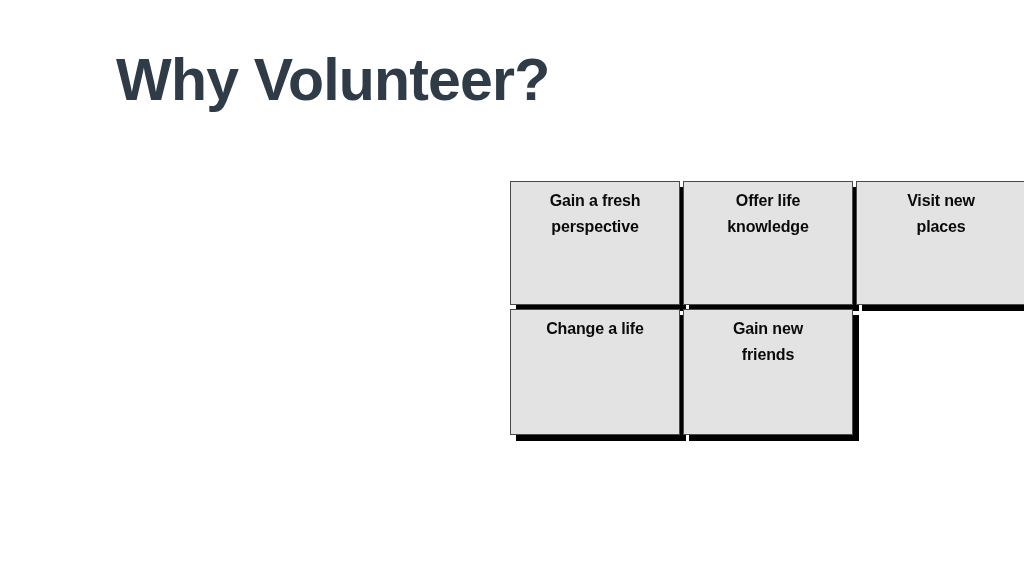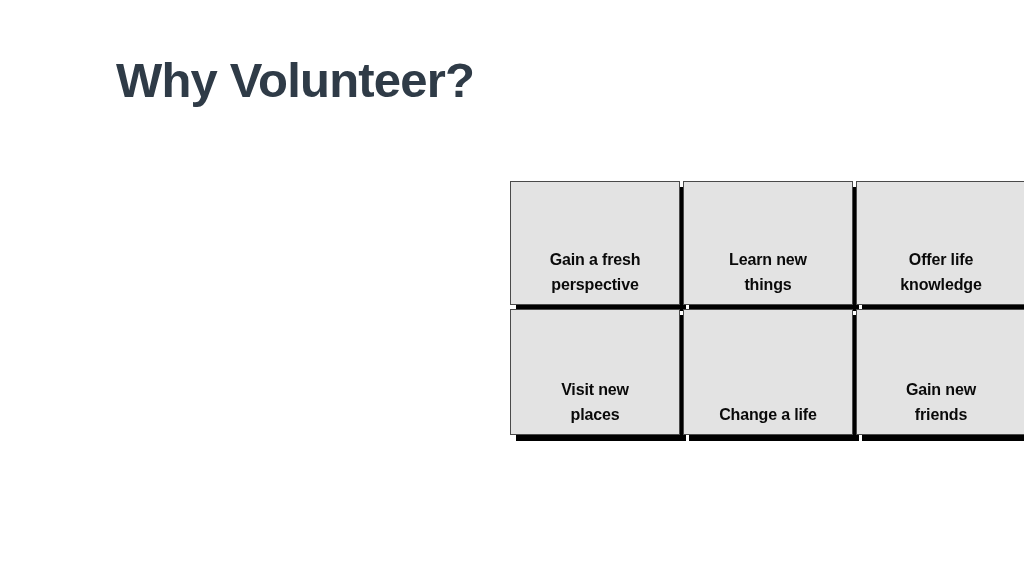--- a/index.html
+++ b/index.html
@@ -24,21 +24,21 @@
   }
 
   
   #slide-title {
     position: absolute;
     left: 116px;
     top: 52px;
     margin: 0;
     font-family: "Liberation Sans", sans-serif;
     font-weight: bold;
-    font-size: 49px;
+    font-size: 59px;
     line-height: 56px;
     letter-spacing: -0.8px;
     color: #2f3b47;
     white-space: nowrap;
   }
 
   
   #benefit-grid {
     position: absolute;
     left: 510px;
@@ -51,21 +51,21 @@
     row-gap: 4px;
   }
 
   .benefit-box {
     position: relative;
     box-sizing: border-box;
     background: #e3e3e3;
     border: 1px solid #4a4a4a;
     box-shadow: 6px 6px 0 0 #000000;
     display: flex;
-    align-items: flex-end;
+    align-items: flex-start;
     justify-content: center;
     padding: 6px 8px;
   }
 
   .benefit-label {
     font-family: "Liberation Sans", sans-serif;
     font-weight: bold;
     font-size: 16px;
     line-height: 1.6;
     color: #0a0a0a;
@@ -81,24 +81,20 @@
 
   <h1 id="slide-title">Why Volunteer?</h1>
 
   <div id="benefit-grid">
 
     <div class="benefit-box">
       <span class="benefit-label">Gain a fresh
 perspective</span>
     </div>
 
-    <div class="benefit-box">
-      <span class="benefit-label">Learn new
-things</span>
-    </div>
 
     <div class="benefit-box">
       <span class="benefit-label">Offer life
 knowledge</span>
     </div>
 
     <div class="benefit-box">
       <span class="benefit-label">Visit new
 places</span>
     </div>

